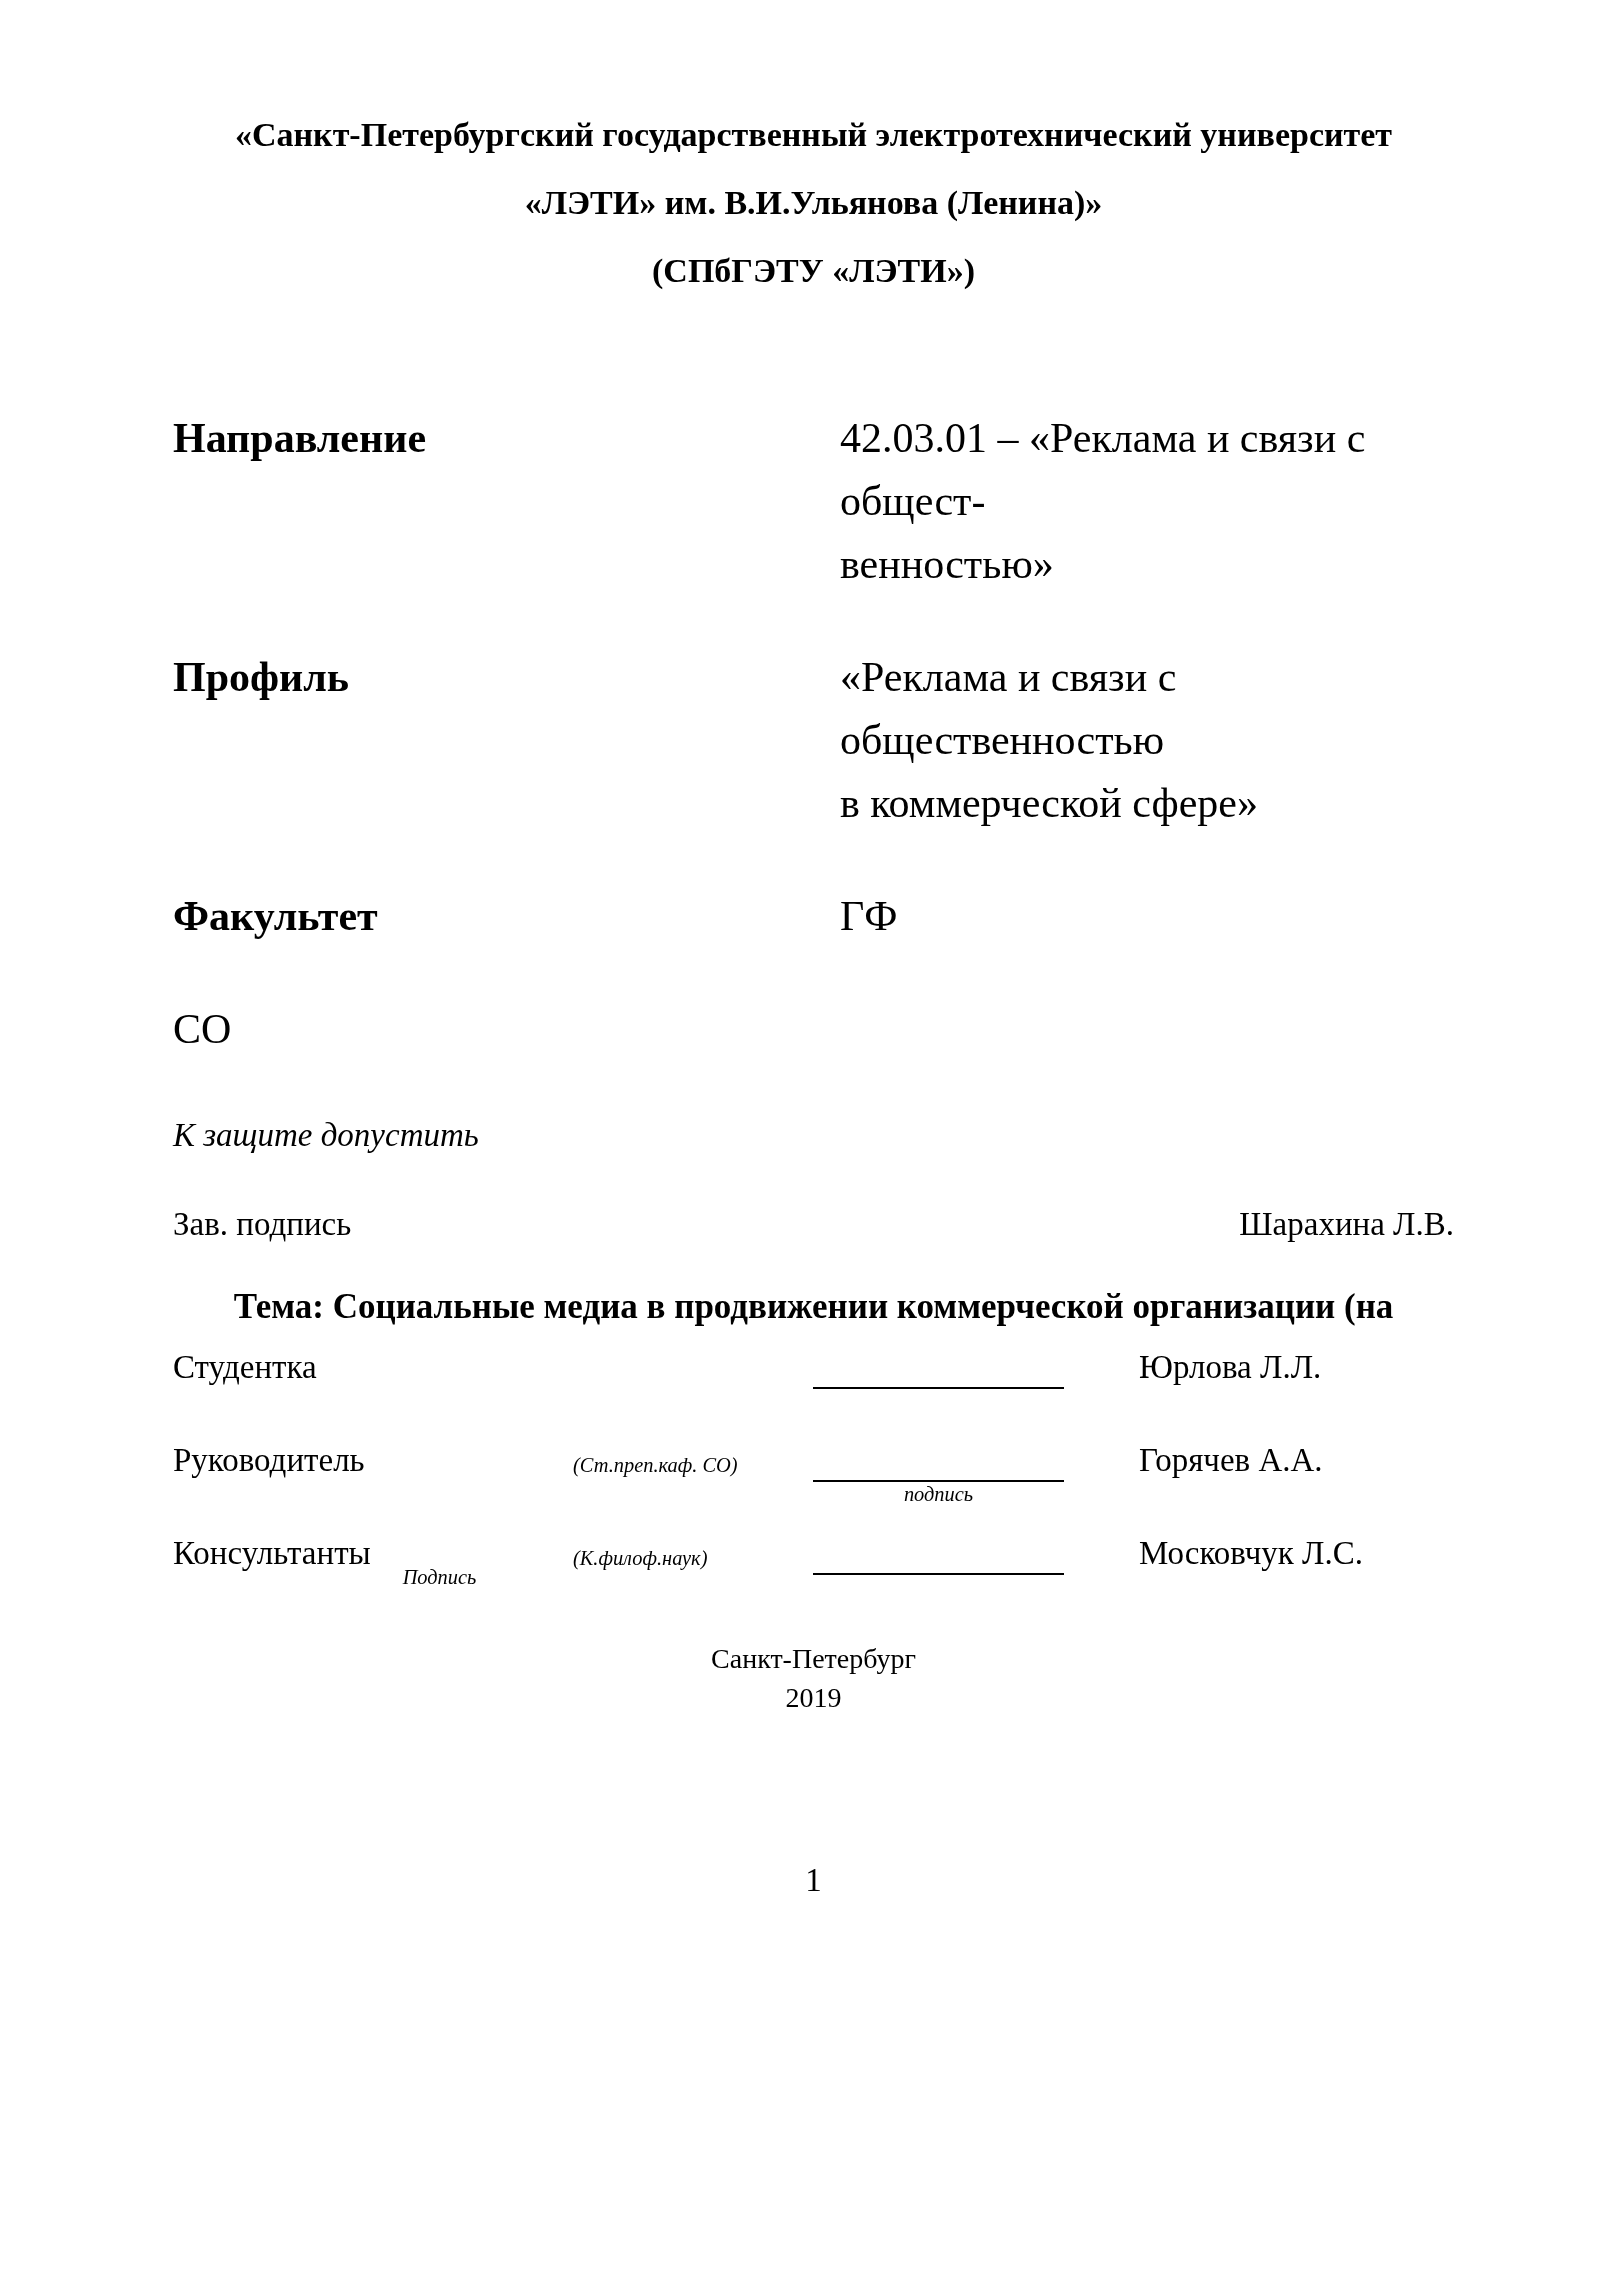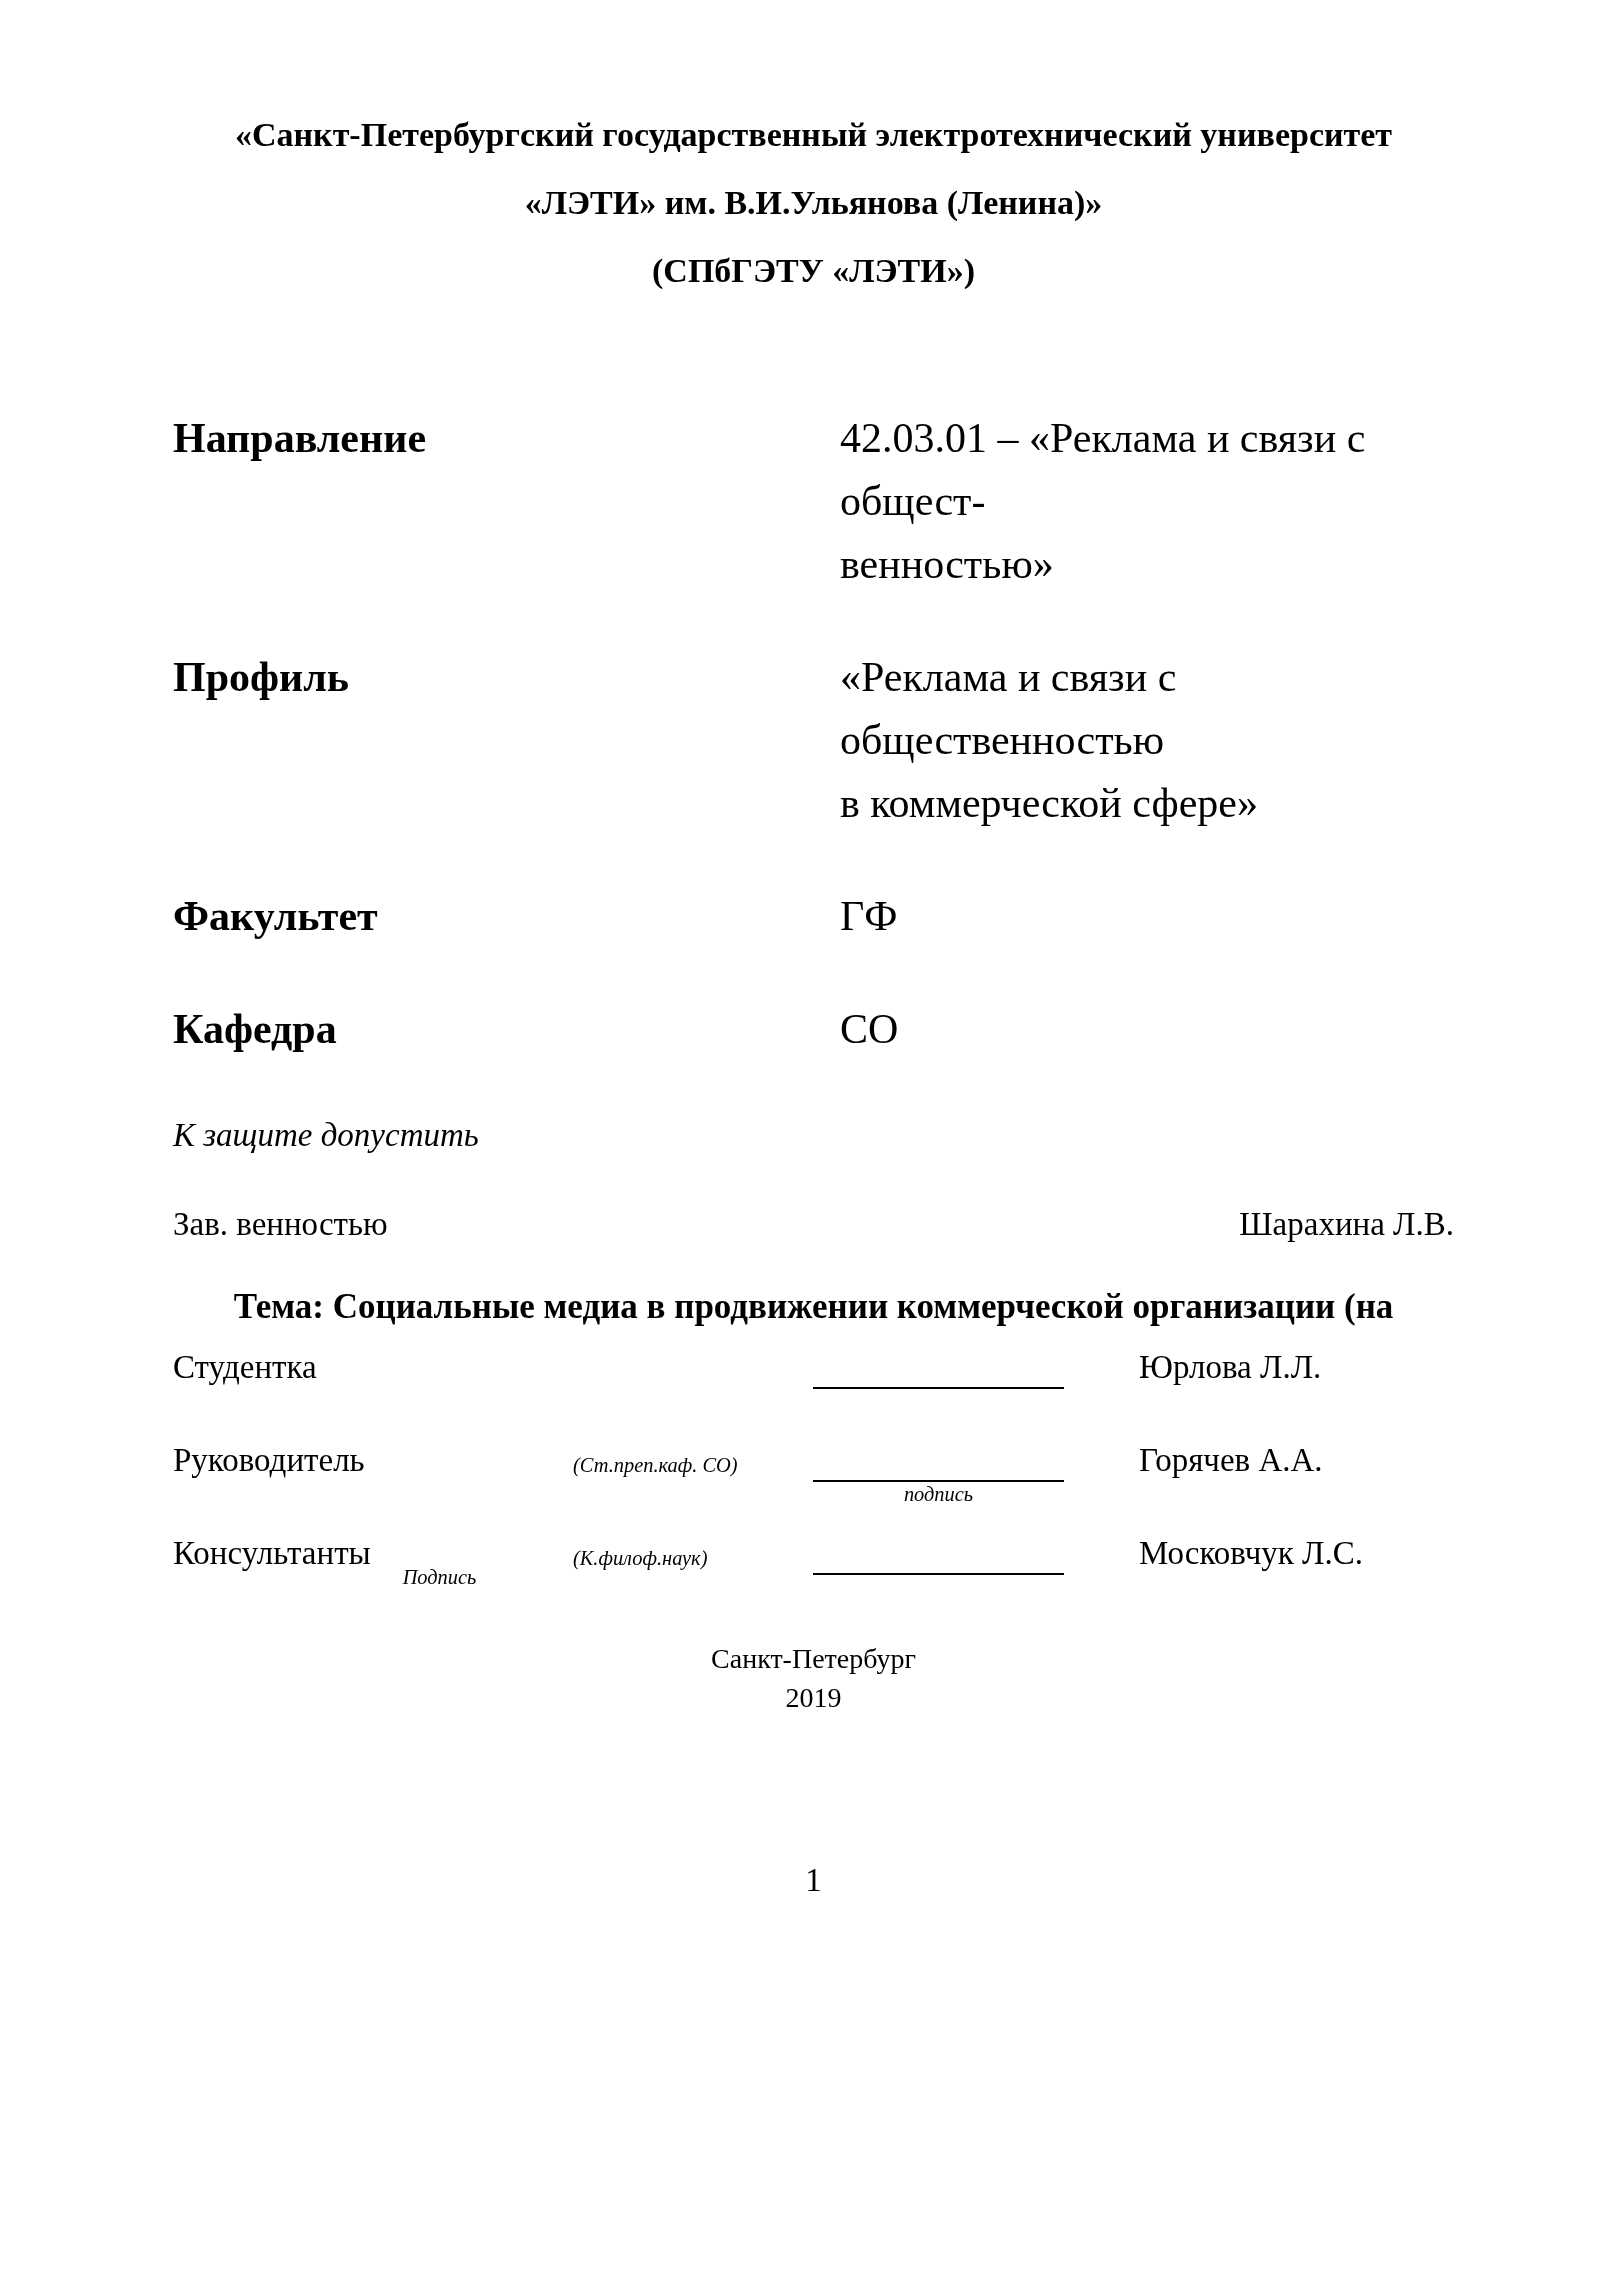--- a/index.html
+++ b/index.html
@@ -102,33 +102,32 @@
 
     <div class="field-row">
       <div class="field-label">Факультет</div>
       <div class="field-value">
         <div class="field-line">ГФ</div>
 
       </div>
     </div>
 
     <div class="field-row">
-      <div class="field-label">Кафедра</div>
       <div class="field-value">
         <div class="field-line">СО</div>
 
       </div>
     </div>
 
   </div>
 
   <div class="admission-phrase">К защите допустить</div>
 
   <div class="admission-row">
-    <span>Зав. венностью</span>
+    <span>Зав. подпись</span>
     <span>Шарахина Л.В.</span>
   </div>
 
 
   <div class="topic">
     <div>Тема: Социальные медиа в продвижении коммерческой организации (на</div>
   </div>
 
   <div class="signatures">
 

